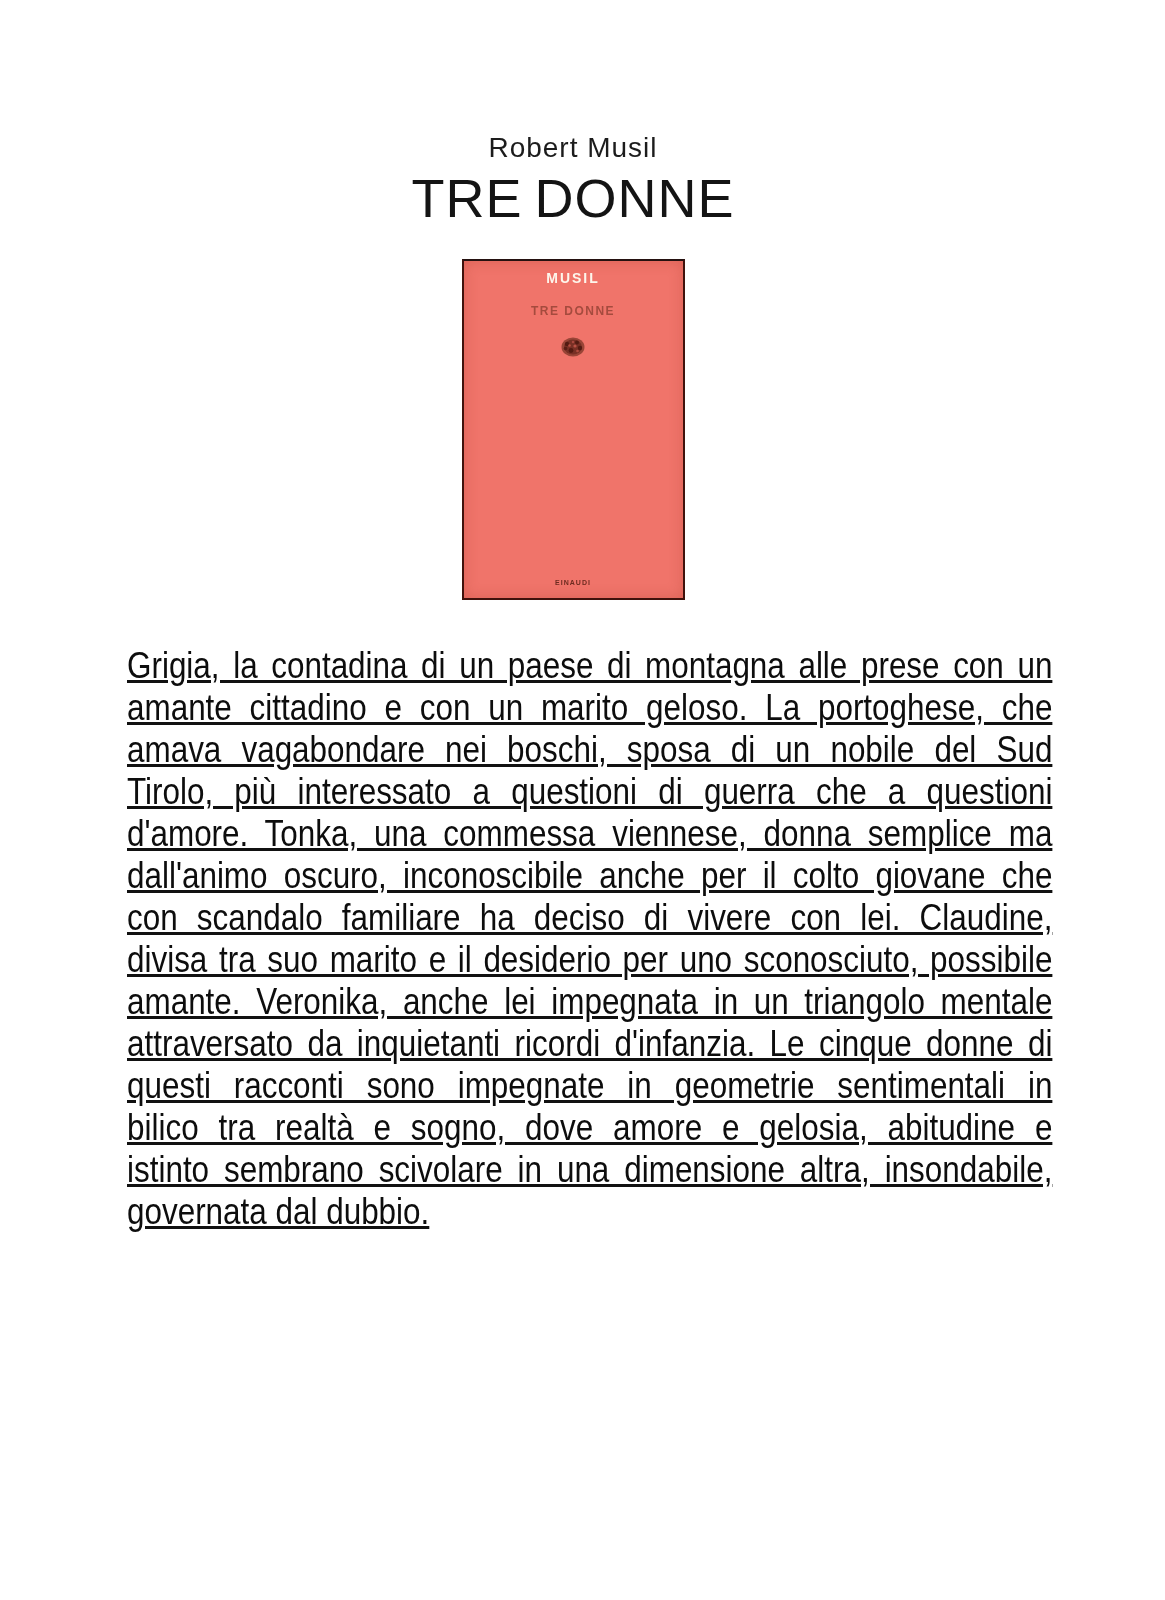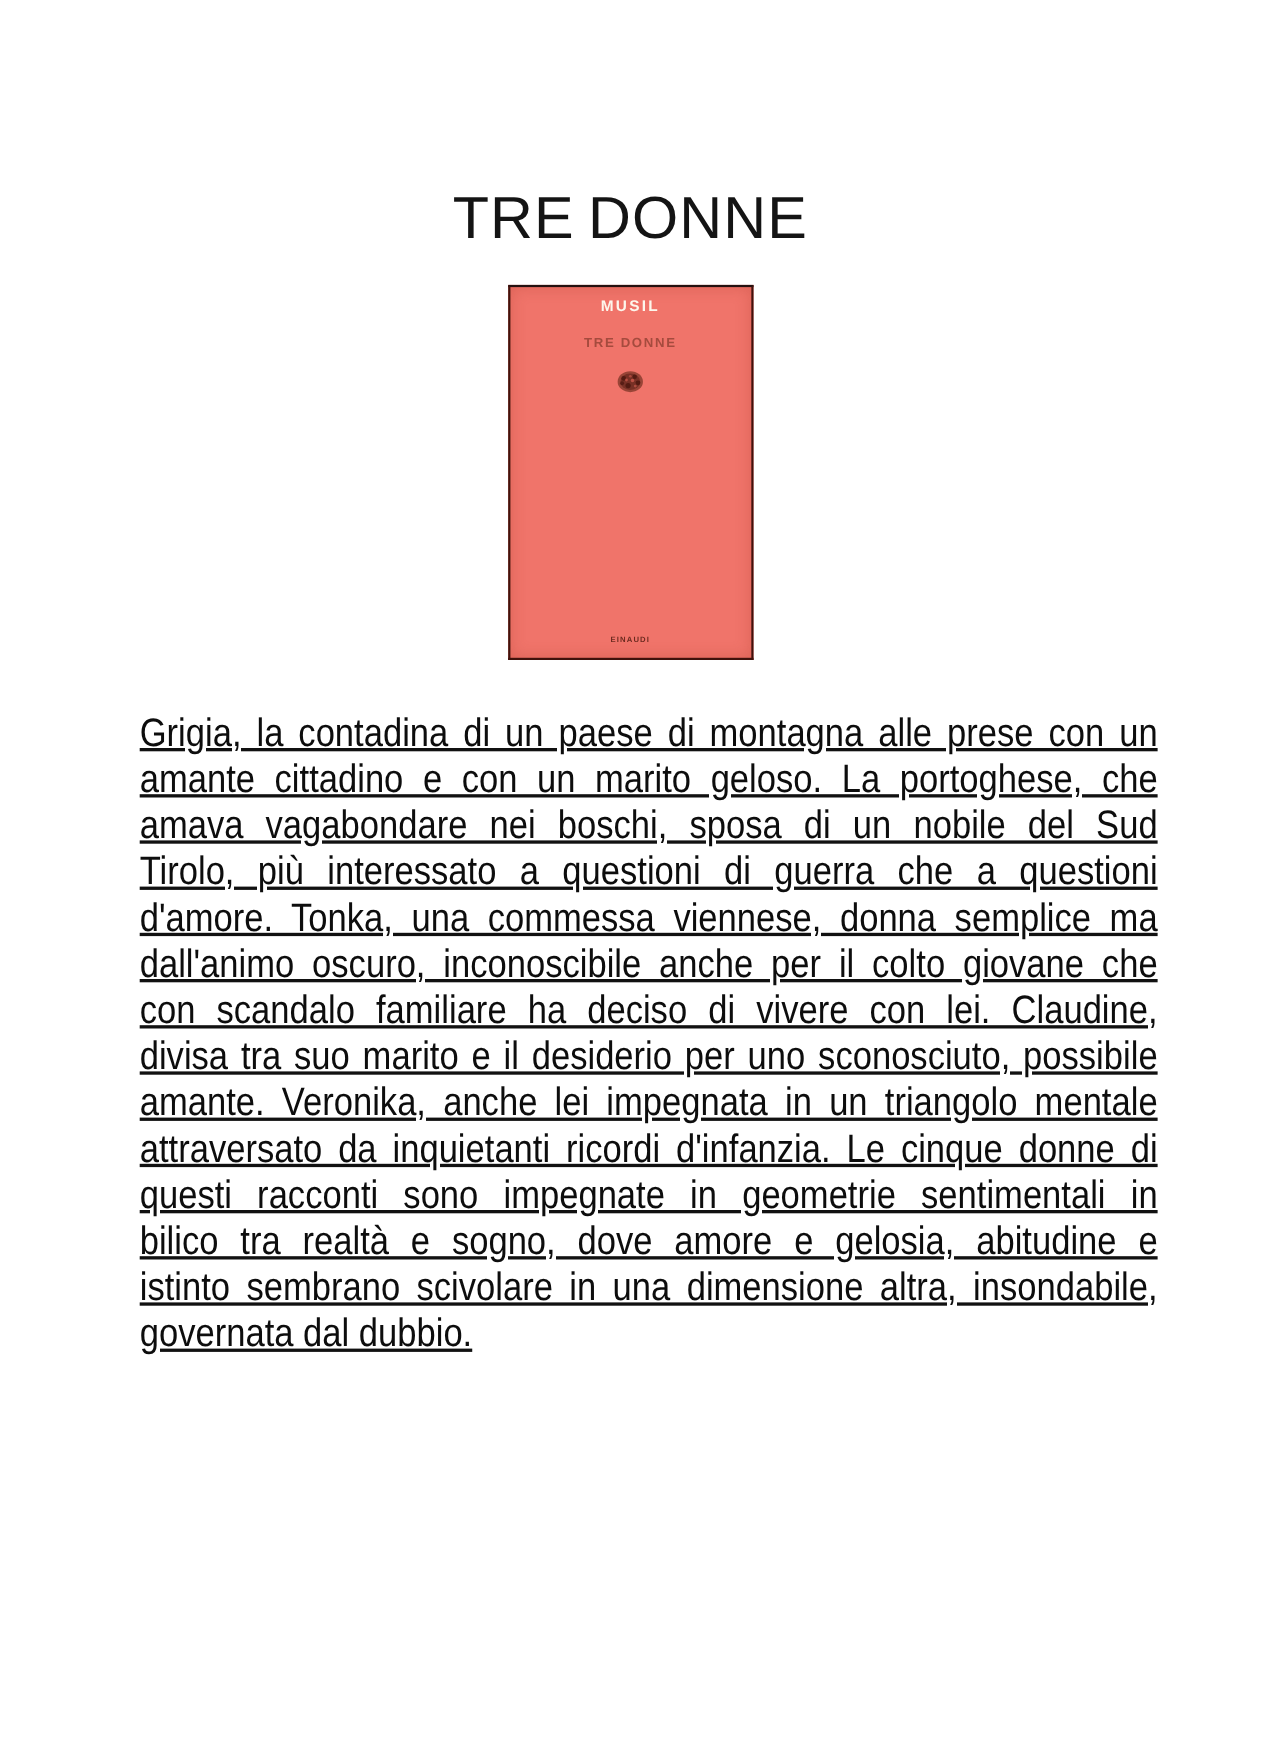--- a/index.html
+++ b/index.html
@@ -125,20 +125,21 @@
   }
   .body-inner .line.last {
     text-align-last: left;
   }
 </style>
 </head>
 <body>
 
 <div class="page">
 
+  <div class="author-line">Robert Musil</div>
 
   <div class="title-line">TRE DONNE</div>
 
   <div class="cover-wrap">
     <div class="cover">
       <div class="cover-author">MUSIL</div>
       <div class="cover-title">TRE DONNE</div>
       <svg class="cover-logo" width="34" height="28" viewBox="0 0 34 28" aria-hidden="true">
         <ellipse cx="17" cy="14" rx="11.5" ry="9.5" fill="#7c3527" opacity="0.75"></ellipse>
         <ellipse cx="17" cy="14" rx="9" ry="7.5" fill="#5a1f15" opacity="0.55"></ellipse>

